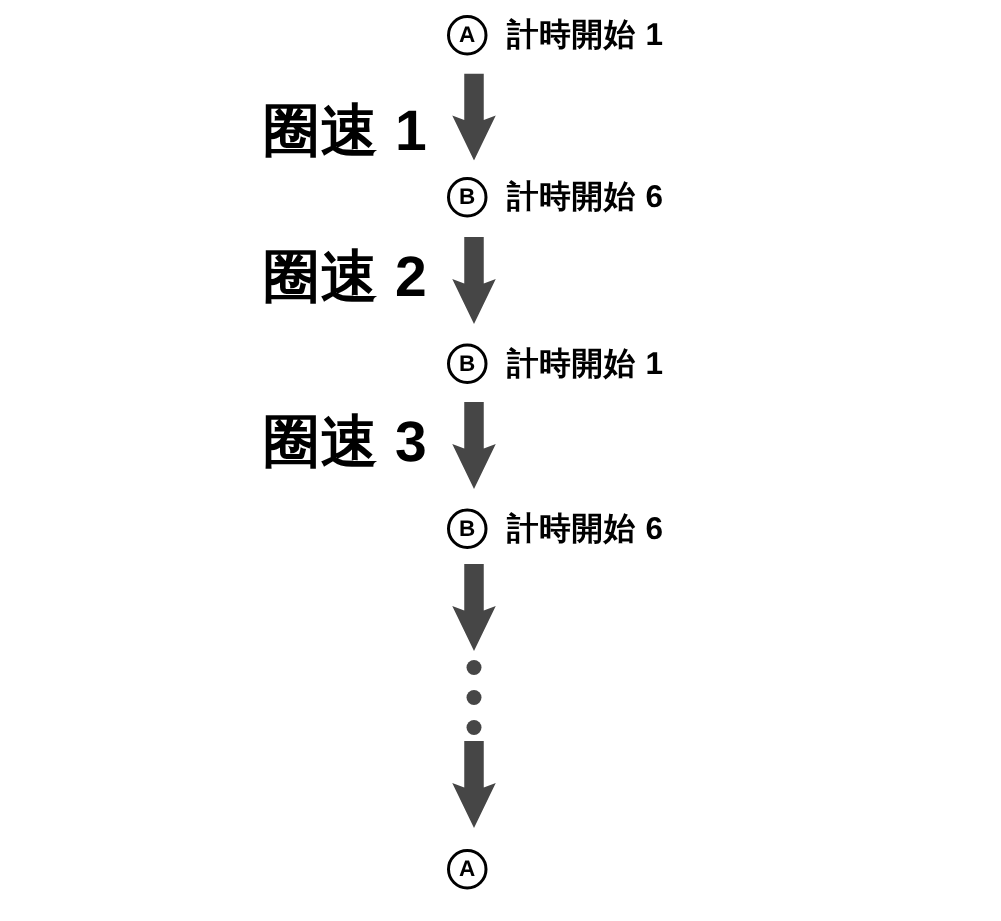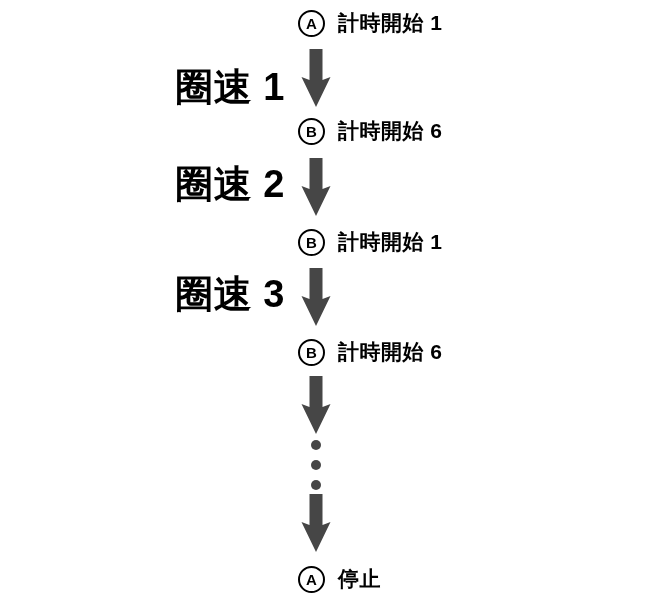--- a/index.html
+++ b/index.html
@@ -103,21 +103,20 @@
     <span class="step-label">計時開始 1</span>
   </div>
 
   <div class="step step-4">
     <span class="marker">B</span>
     <span class="step-label">計時開始 6</span>
   </div>
 
   <div class="step step-5">
     <span class="marker">A</span>
-    <span class="step-label">停止</span>
   </div>
 
   <div class="lap-label lap-1">圈速 1</div>
   <div class="lap-label lap-2">圈速 2</div>
   <div class="lap-label lap-3">圈速 3</div>
 
   <svg class="arrow arrow-1" viewBox="0 0 30 58">
     <polygon points="8.5,0 21.5,0 21.5,31 29.5,28 15,58 0.5,28 8.5,31" fill="#464646"></polygon>
   </svg>
   <svg class="arrow arrow-2" viewBox="0 0 30 58">

